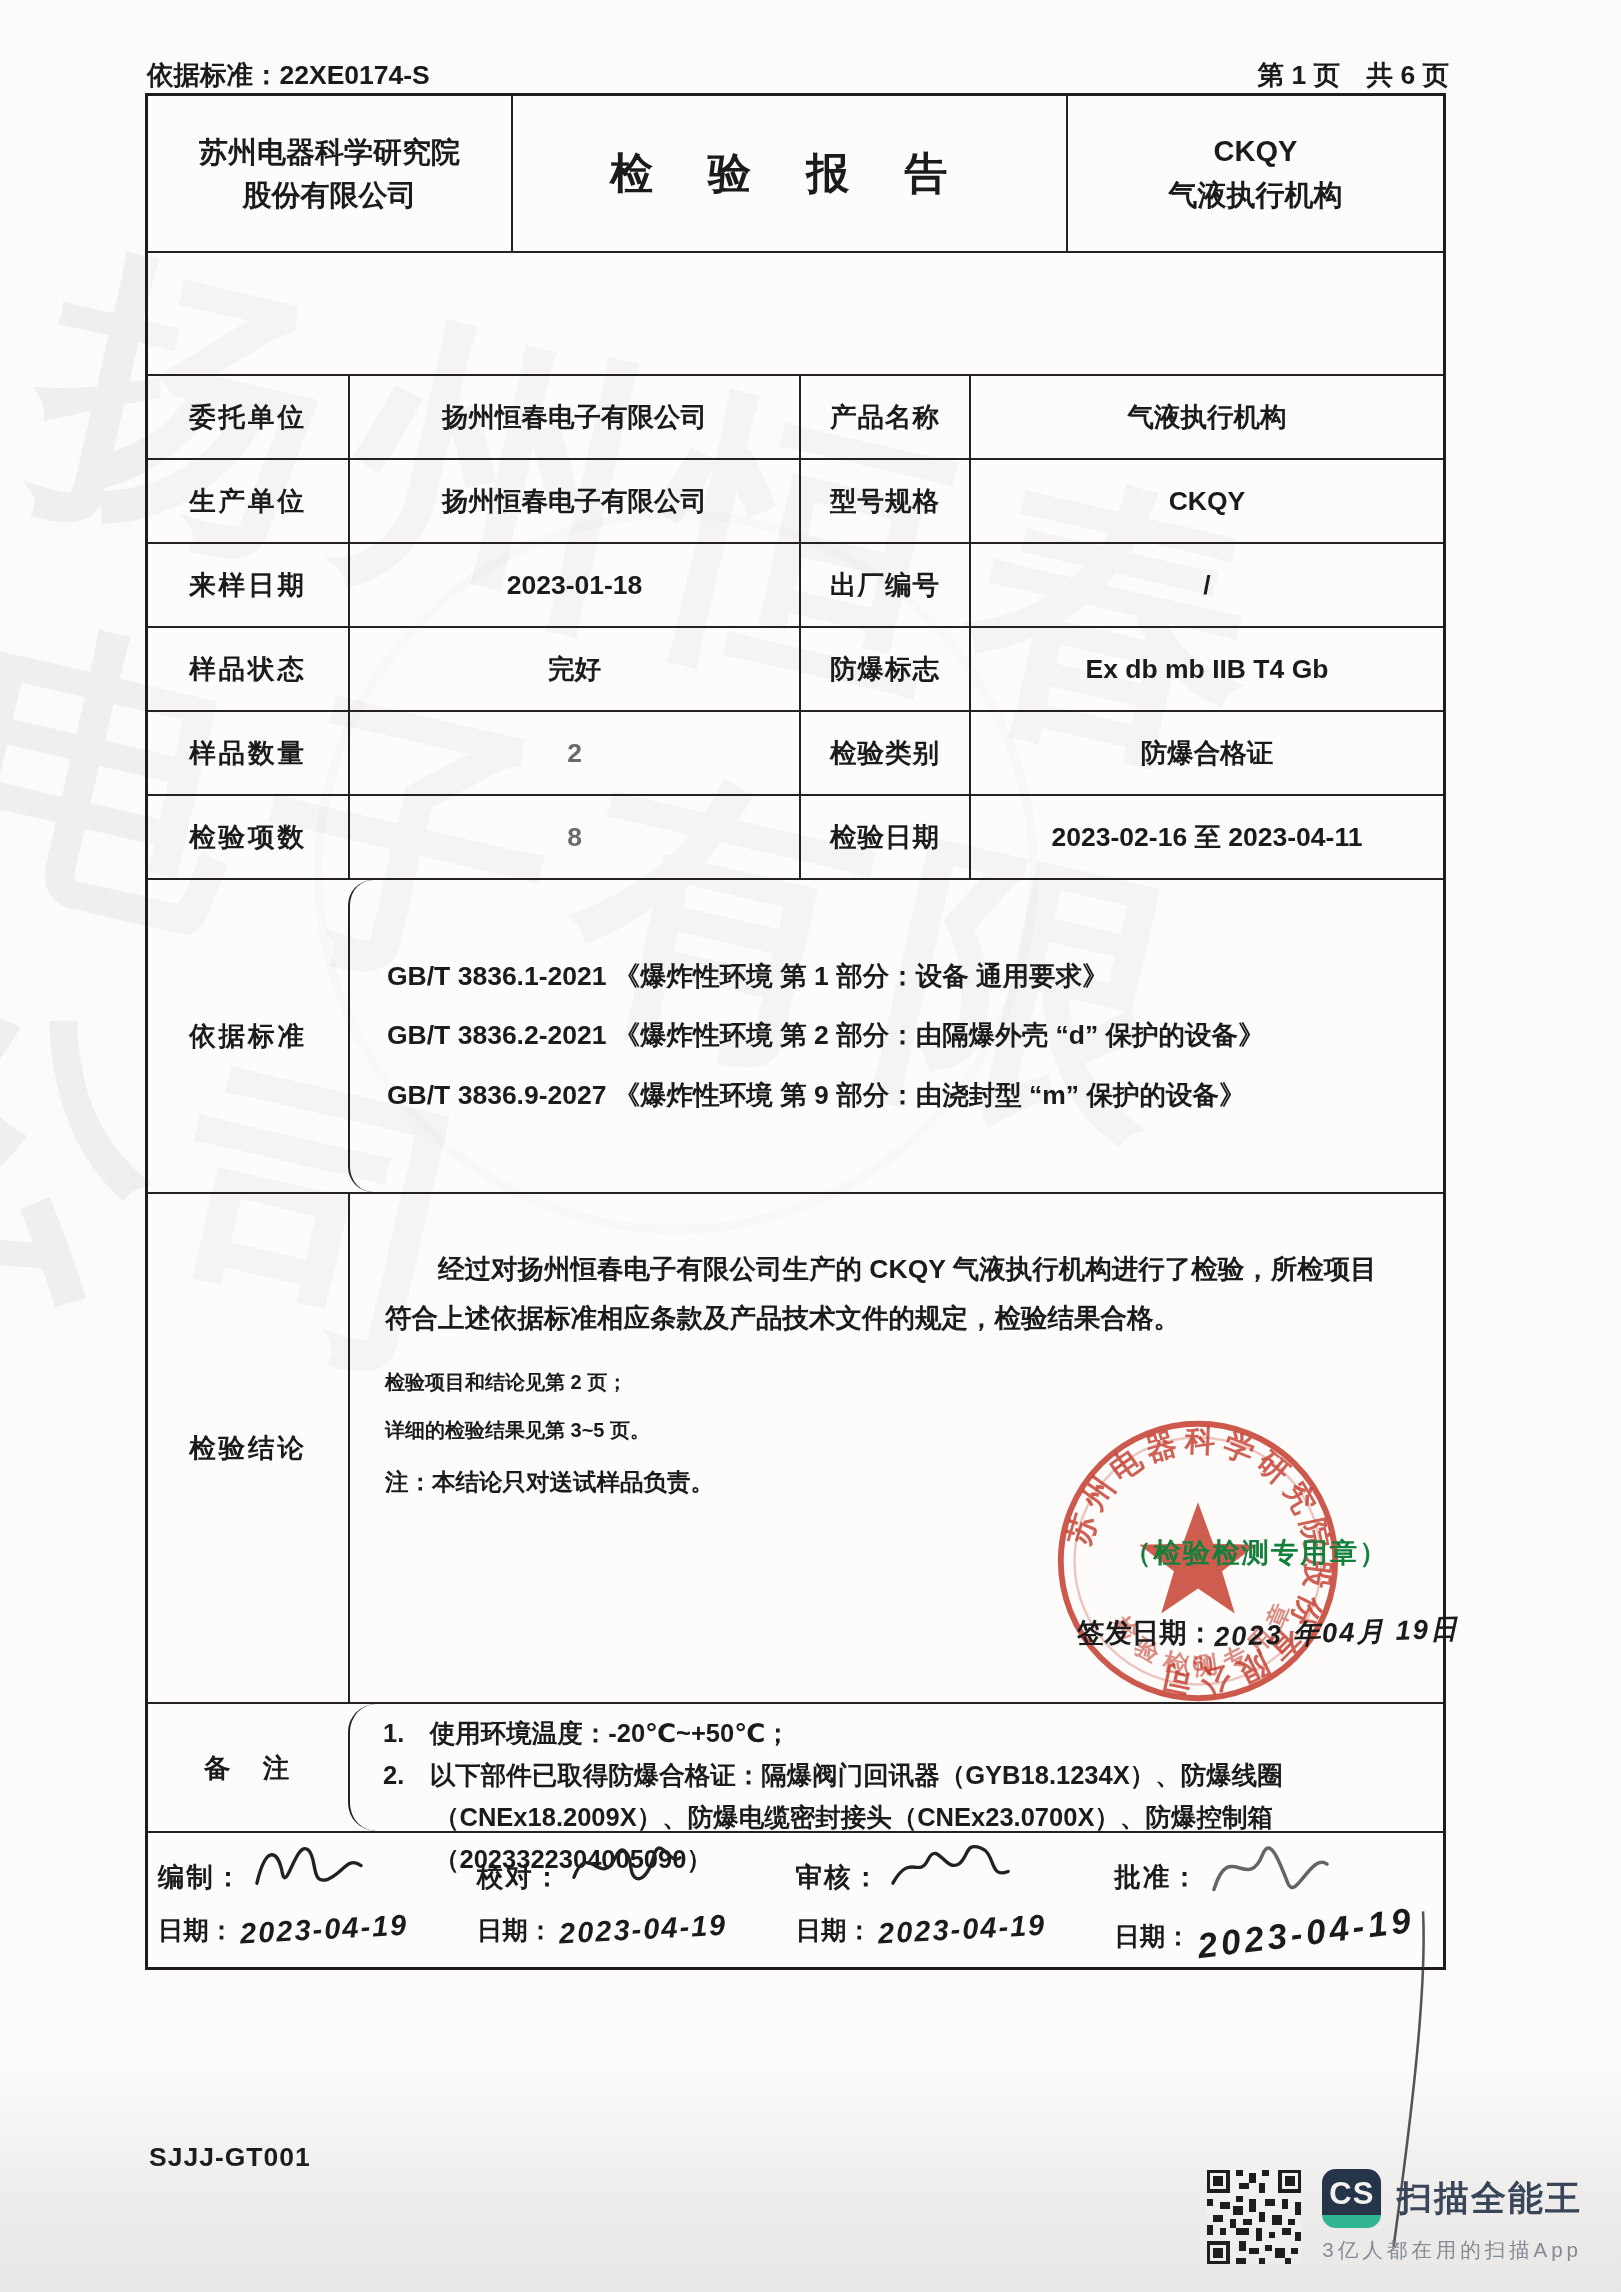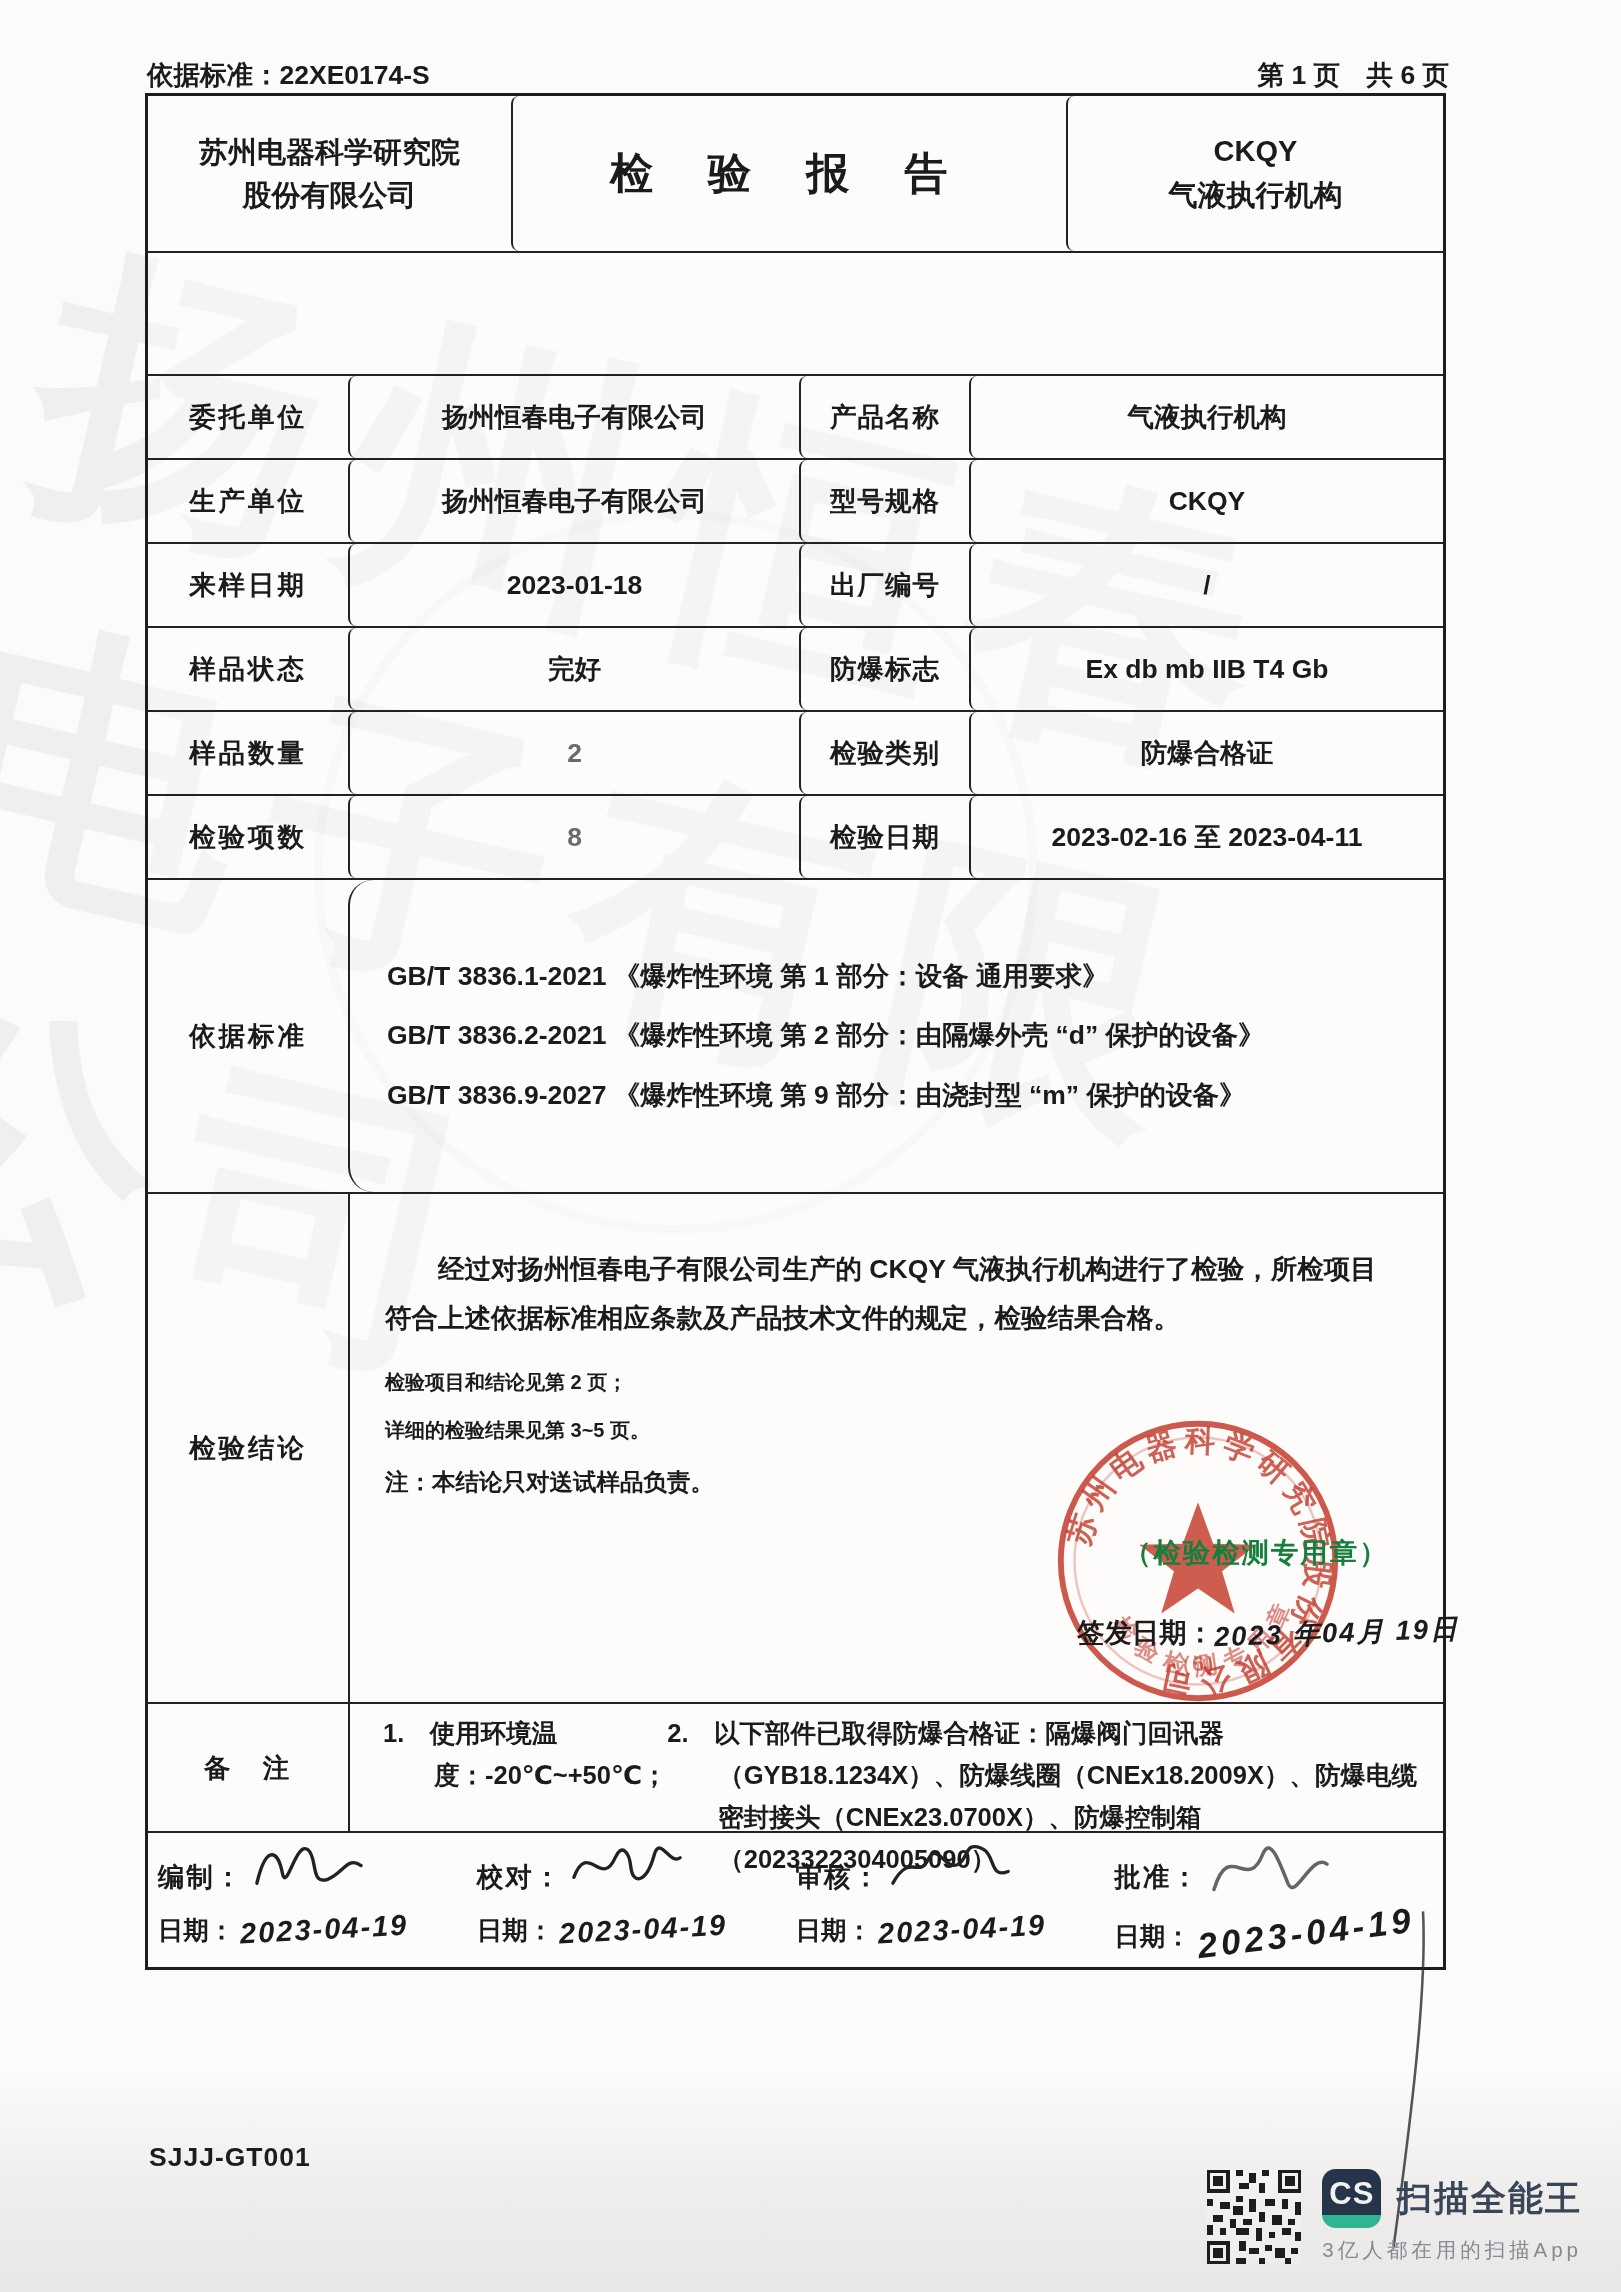--- a/index.html
+++ b/index.html
@@ -17,21 +17,21 @@
     color:rgba(110,95,95,.075);transform:rotate(13deg);transform-origin:0 0;
     pointer-events:none;white-space:normal;}
   .wm-circle{position:absolute;left:314px;top:510px;width:706px;height:706px;border-radius:50%;
     border:9.8px solid rgba(140,120,120,.05);pointer-events:none;}
   
   .topbar{position:absolute;top:57px;left:147px;right:172px;display:flex;justify-content:space-between;font-size:26.5px;font-weight:700;}
   
   .rtable{position:absolute;left:145px;top:93px;width:1301px;height:1877px;border:3.9px solid #1d1d1d;display:flex;flex-direction:column;box-sizing:border-box;background:rgba(255,255,255,.35);}
   .trow{display:flex;box-sizing:border-box;border-top:2.9px solid #222;}
   .trow:first-child{border-top:none;}
-  .cell{box-sizing:border-box;display:flex;align-items:center;justify-content:center;text-align:center;border-radius:8px;}
+  .cell{box-sizing:border-box;display:flex;align-items:center;justify-content:center;text-align:center;}
   .vline{border-left:2.9px solid #222;}
   
   .row-title{height:155px;}
   .t-org{width:363px;flex-direction:column;font-size:29px;font-weight:700;line-height:1.45;}
   .t-title{width:555px;font-size:43px;font-weight:700;letter-spacing:21.6px;}
   .t-prod{flex:1;flex-direction:column;font-size:29px;font-weight:700;line-height:1.5;}
   .row-blank{height:123px;}
   
   .row-info{height:84px;}
   .c-label1{width:200px;font-size:26.5px;font-weight:700;letter-spacing:2.9px;}
@@ -50,21 +50,21 @@
   .concl-line{margin:0;padding-left:35px;font-size:20px;font-weight:600;}
   .l-projects{margin-top:25.5px;}
   .l-details{margin-top:21.6px;}
   .l-note{margin-top:21.6px;font-size:23.5px;font-weight:600;}
   .stamp{position:absolute;right:98px;bottom:-5.9px;width:294px;height:294px;pointer-events:none;}
   .stamp-caption{position:absolute;left:774px;top:341px;font-size:27.4px;font-weight:700;color:#15803d;letter-spacing:2px;}
   .issue-line{position:absolute;left:727px;top:421px;font-size:27.4px;font-weight:700;white-space:nowrap;}
   .issue-date{font-style:italic;display:inline-block;transform:rotate(-2deg);letter-spacing:2px;}
   
   .row-remarks{height:129px;}
-  .rem-body{flex:1;display:flex;flex-direction:row;justify-content:center;padding:7.8px 25.5px 7.8px 33px;font-size:25.5px;font-weight:600;line-height:1.65;text-align:left;align-items:flex-start;}
+  .rem-body{flex:1;display:flex;flex-direction:column;justify-content:flex-start;padding:7.8px 25.5px 7.8px 33px;font-size:25.5px;font-weight:600;line-height:1.65;text-align:left;align-items:flex-start;border-radius:28px;}
   .rem-item{padding-left:51px;text-indent:-51px;}
   
   .row-signoff{flex:1;display:flex;flex-direction:column;justify-content:center;padding:5.9px 9.8px;text-align:right;}
   .sign-roles{display:flex;}
   .sign-group{width:25%;display:flex;align-items:center;}
   .sign-label{font-size:26.5px;font-weight:700;letter-spacing:2px;}
   .sig{margin-left:5.9px;margin-top:-15.7px;}
   .sign-dates{display:flex;margin-top:5.9px;}
   .date-group{width:25%;display:flex;align-items:baseline;}
   .date-label{font-size:25.5px;font-weight:700;}

